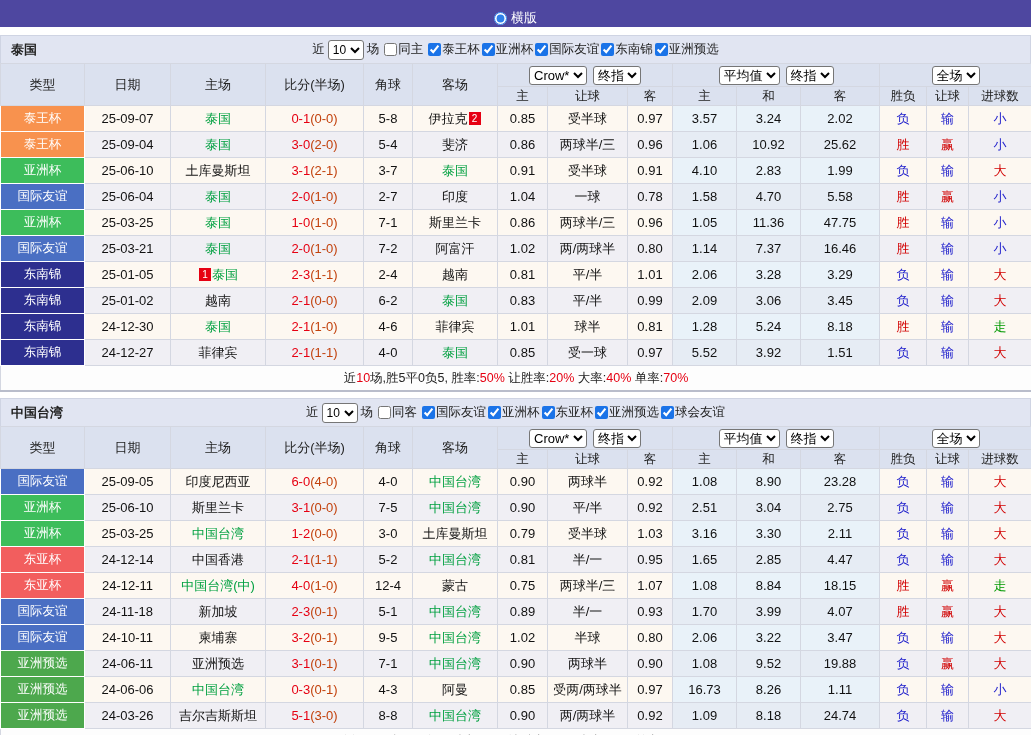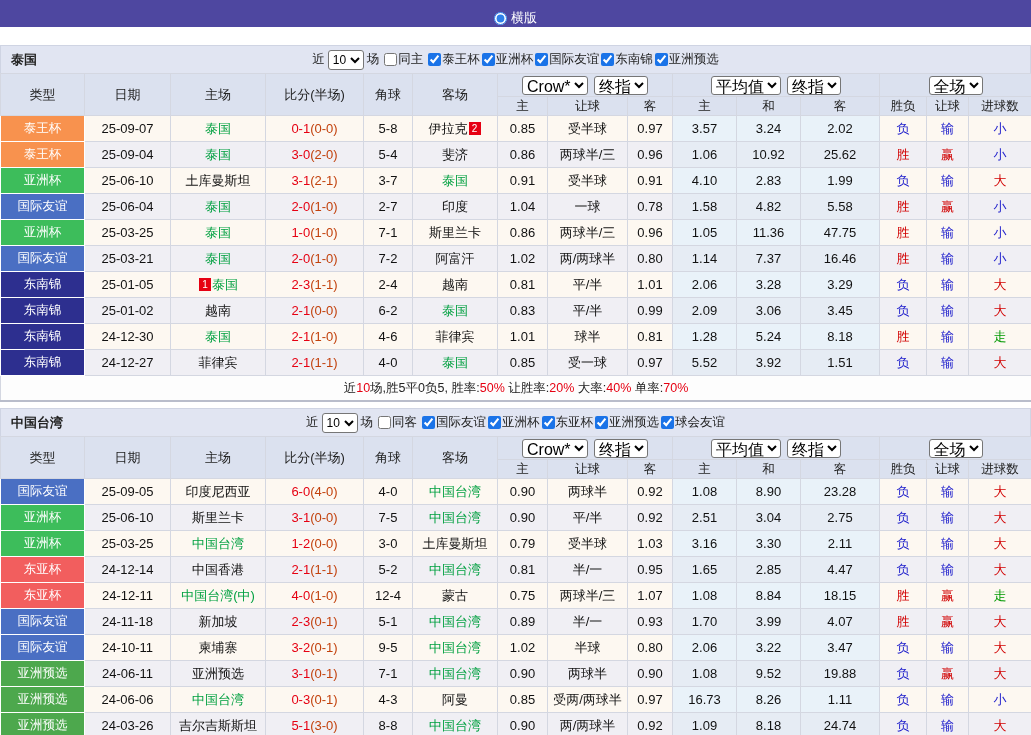--- a/index.html
+++ b/index.html
@@ -5,37 +5,37 @@
   html,body{margin:0;padding:0;background:#fff;}
   body{width:1031px;font-family:"Liberation Sans",sans-serif;-webkit-font-smoothing:antialiased;}
 
   
   .topbar{height:27px;background:var(--topbar-bg,#4e47a0);color:#fff;display:flex;align-items:center;justify-content:flex-end;gap:10px;font-size:14px;flex-direction:column;}
   .topbar .title{font-weight:bold;font-size:14.5px;}
   .topbar label{display:inline-flex;align-items:center;gap:4px;font-size:13px;cursor:pointer;}
   .topbar input[type=radio]{width:13px;height:13px;accent-color:#2f7fe8;margin:0;}
 
   
-  .section{margin-top:18px;}
+  .section{margin-top:8px;}
   .section + .section{margin-top:6px;}
   .section-bar{position:relative;height:27px;background:var(--section-bar-bg,#e1e5f2);border:1px solid #cfd4e3;border-bottom:none;display:flex;align-items:center;justify-content:center;font-size:12.5px;color:#222;}
   .section-bar .team-name{position:absolute;left:10px;font-weight:bold;font-size:13px;}
   .filters{display:flex;align-items:center;gap:3px;}
   .filters .comps{display:inline-flex;align-items:center;}
   .filters label{display:inline-flex;align-items:center;cursor:pointer;}
   .filters input[type=checkbox]{width:13px;height:13px;accent-color:#1a73e8;margin:0 1px 0 2px;}
   .filters select{font-size:12px;height:20px;border:1px solid #767676;border-radius:3px;background:#fff;font-family:inherit;}
 
   
   table{border-collapse:collapse;width:1031px;table-layout:fixed;font-size:13px;text-align:center;color:#111;}
   th,td{border:1px solid #d4d7e1;padding:0 1px;overflow:hidden;white-space:nowrap;}
   thead th{background:var(--header-bg,#dbe1ef);font-weight:normal;color:#222;}
   thead .hrow1 th{height:22px;}
   thead .hrow2 th{height:18px;font-size:12.5px;}
-  thead select{font-size:16px;height:19px;border:1px solid #767676;border-radius:3px;background:#fff;margin:0 3px;font-family:inherit;}
+  thead select{font-size:13px;height:19px;border:1px solid #767676;border-radius:3px;background:#fff;margin:0 3px;font-family:inherit;}
   tbody td{height:25px;}
   tbody tr.odd  td{background:var(--row-odd,#fdf8f1);}
   tbody tr.even td{background:var(--row-even,#f0eff4);}
   tbody tr.odd  td.avg{background:var(--avg-odd,#e9f2f9);}
   tbody tr.even td.avg{background:var(--avg-even,#e6ecf4);}
   td.type{color:#fff;border-color:#fff;font-size:12.5px;}
   .tname.green{color:var(--team-green,#00a040);}
   .ft{color:var(--score-red,#e60012);}
   .ht{color:#c2410c;}
   .badge{display:inline-block;background:var(--badge-red,#e60012);color:#fff;font-size:10px;line-height:13px;height:13px;min-width:8px;padding:0 2px;margin:0 1px;vertical-align:1px;}
@@ -199,21 +199,21 @@
             <td class="type" style="background: rgb(74, 111, 195);">国际友谊</td>
             <td>25-06-04</td>
             <td><span class="tname green">泰国</span></td>
             <td><span class="ft">2-0</span><span class="ht">(1-0)</span></td>
             <td>2-7</td>
             <td><span class="tname">印度</span></td>
             <td>1.04</td>
             <td>一球</td>
             <td>0.78</td>
             <td class="avg">1.58</td>
-            <td class="avg">4.82</td>
+            <td class="avg">4.70</td>
             <td class="avg">5.58</td>
             <td style="color: rgb(209, 0, 0);">胜</td>
             <td style="color: rgb(209, 0, 0);">赢</td>
             <td style="color: rgb(34, 34, 204);">小</td>
           </tr>
           <tr class="odd">
             <td class="type" style="background: rgb(61, 189, 91);">亚洲杯</td>
             <td>25-03-25</td>
             <td><span class="tname green">泰国</span></td>
             <td><span class="ft">1-0</span><span class="ht">(1-0)</span></td>

